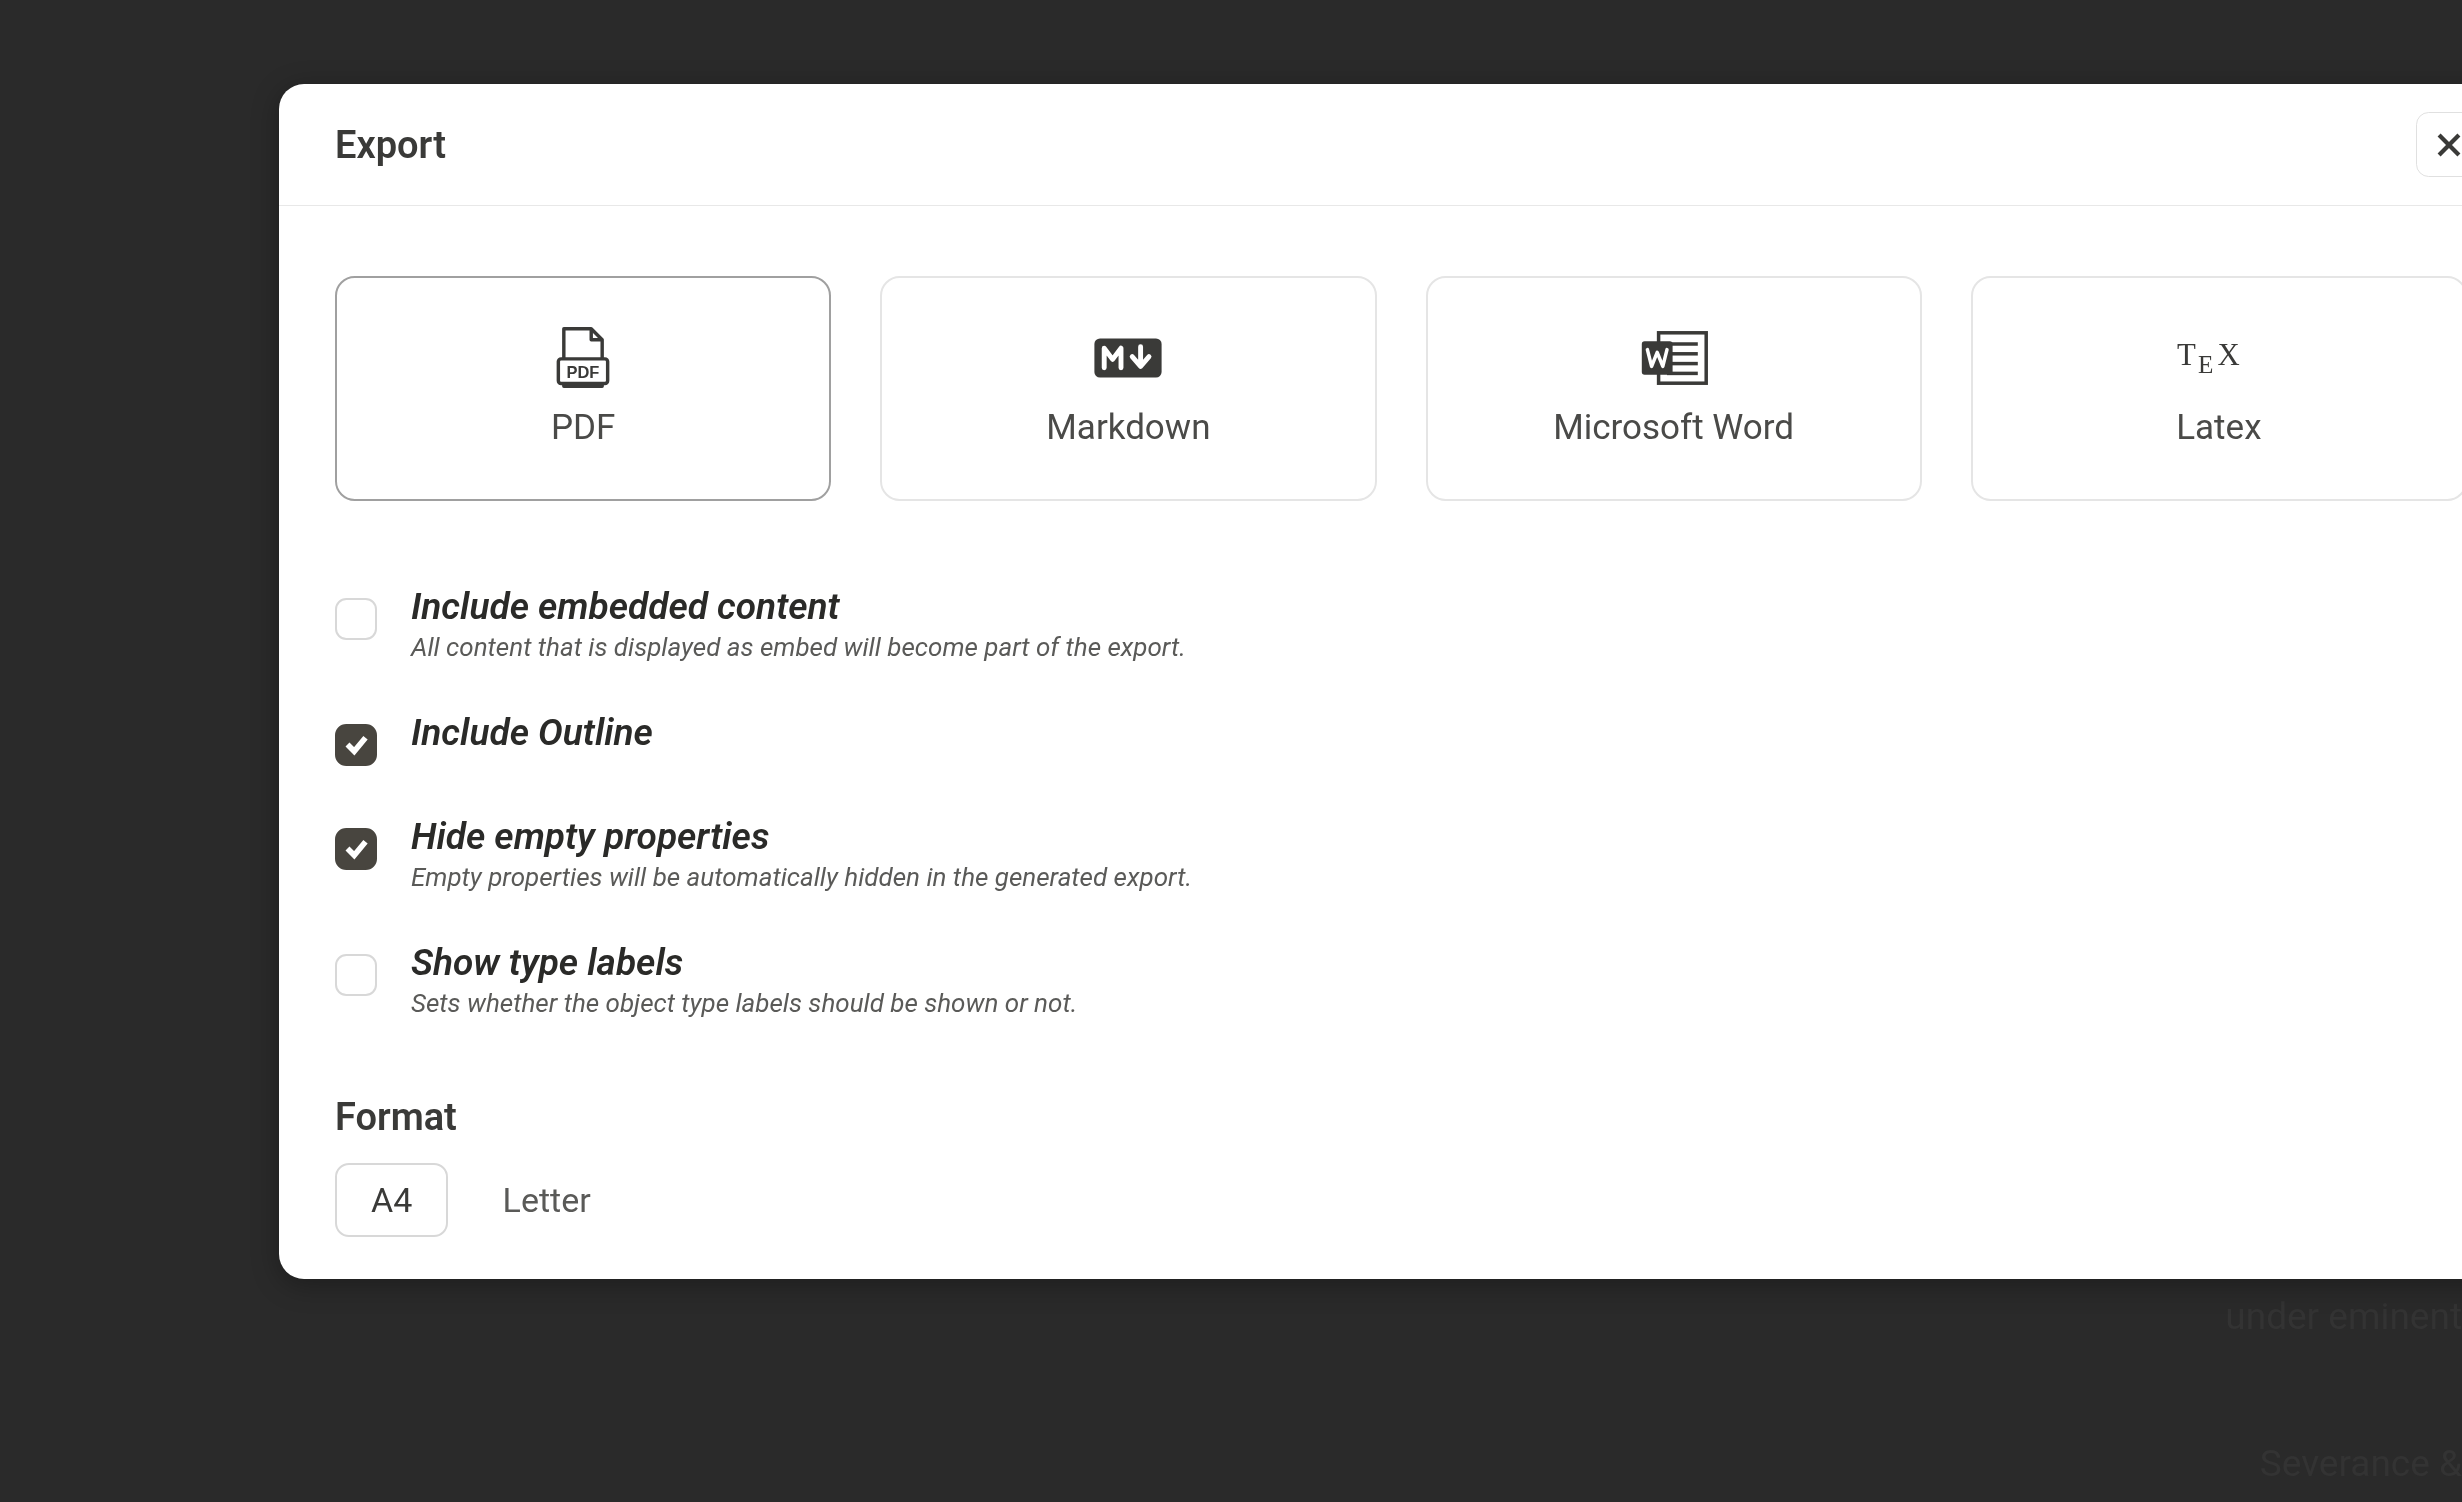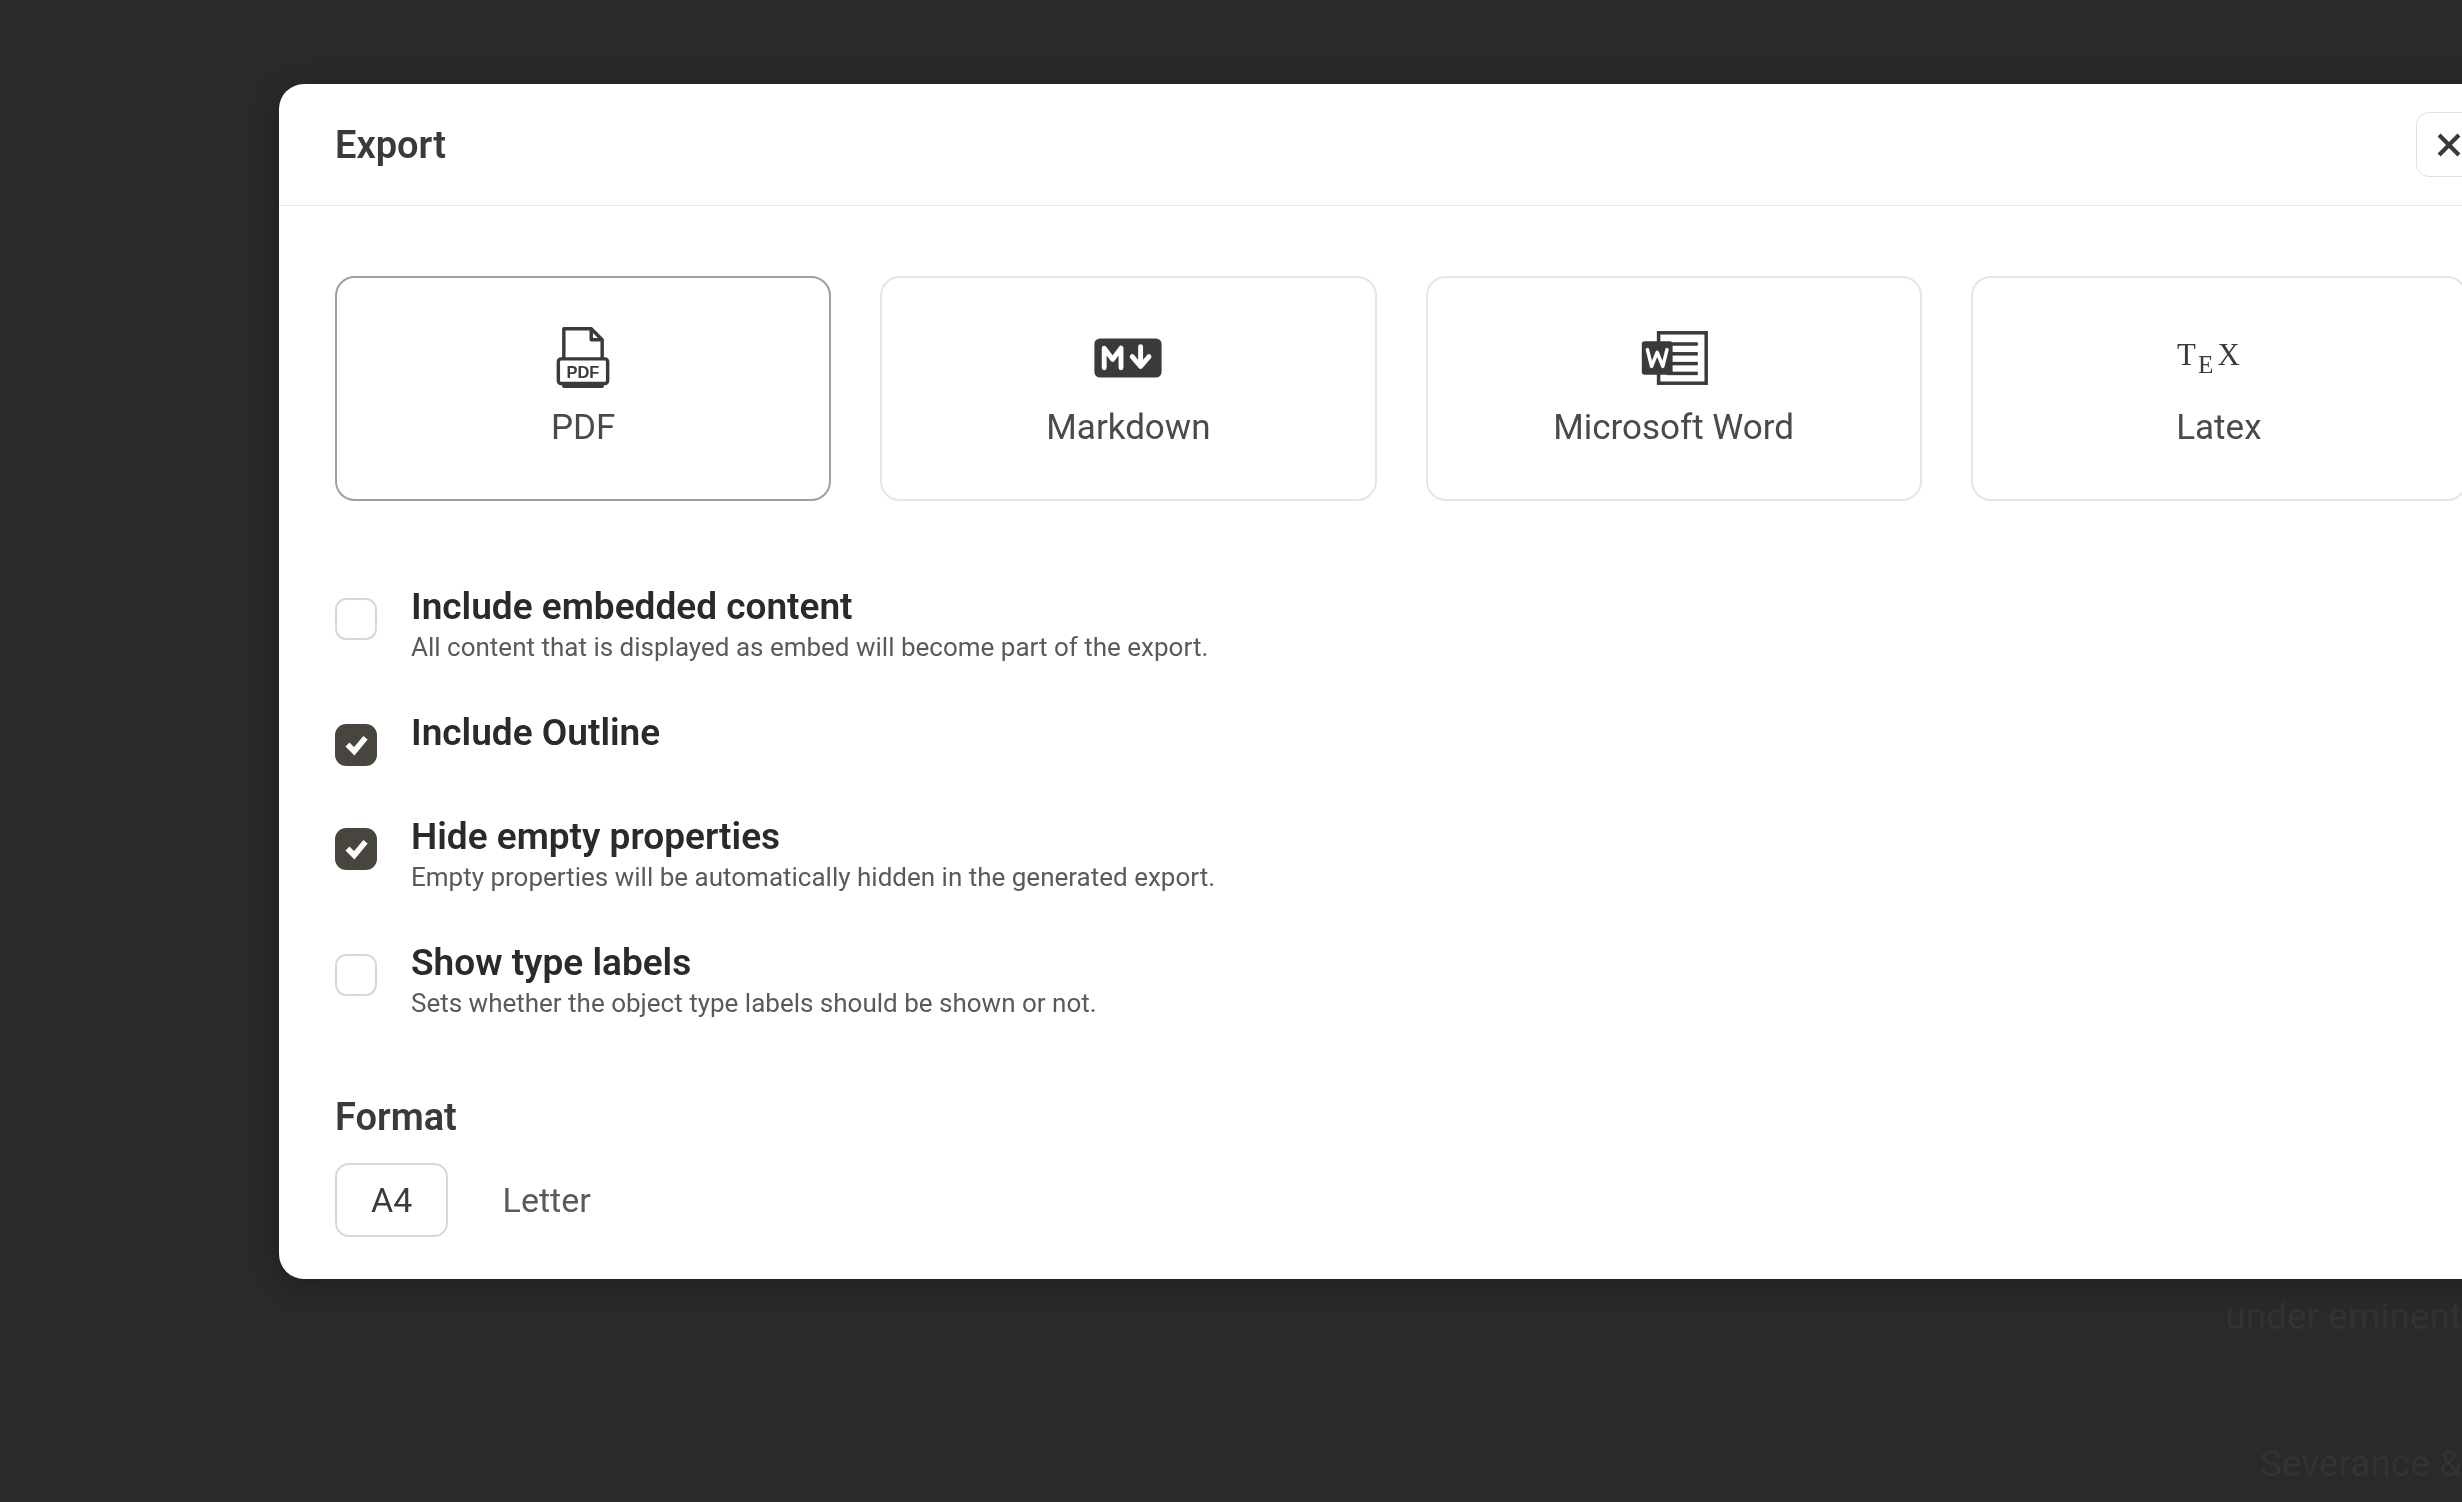--- a/index.html
+++ b/index.html
@@ -136,20 +136,21 @@
       width: 27px;
       height: 27px;
       stroke: #fff;
       stroke-width: 5;
       fill: none;
     }
     .option-text {
       display: flex;
       flex-direction: column;
       gap: 4.2px;
+      font-style: italic;
     }
     .option-title {
       font-size: 37px;
       font-weight: 600;
       color: #2a2a28;
     }
     .option-desc {
       font-size: 26px;
       color: #5a5a58;
       font-weight: 400;

